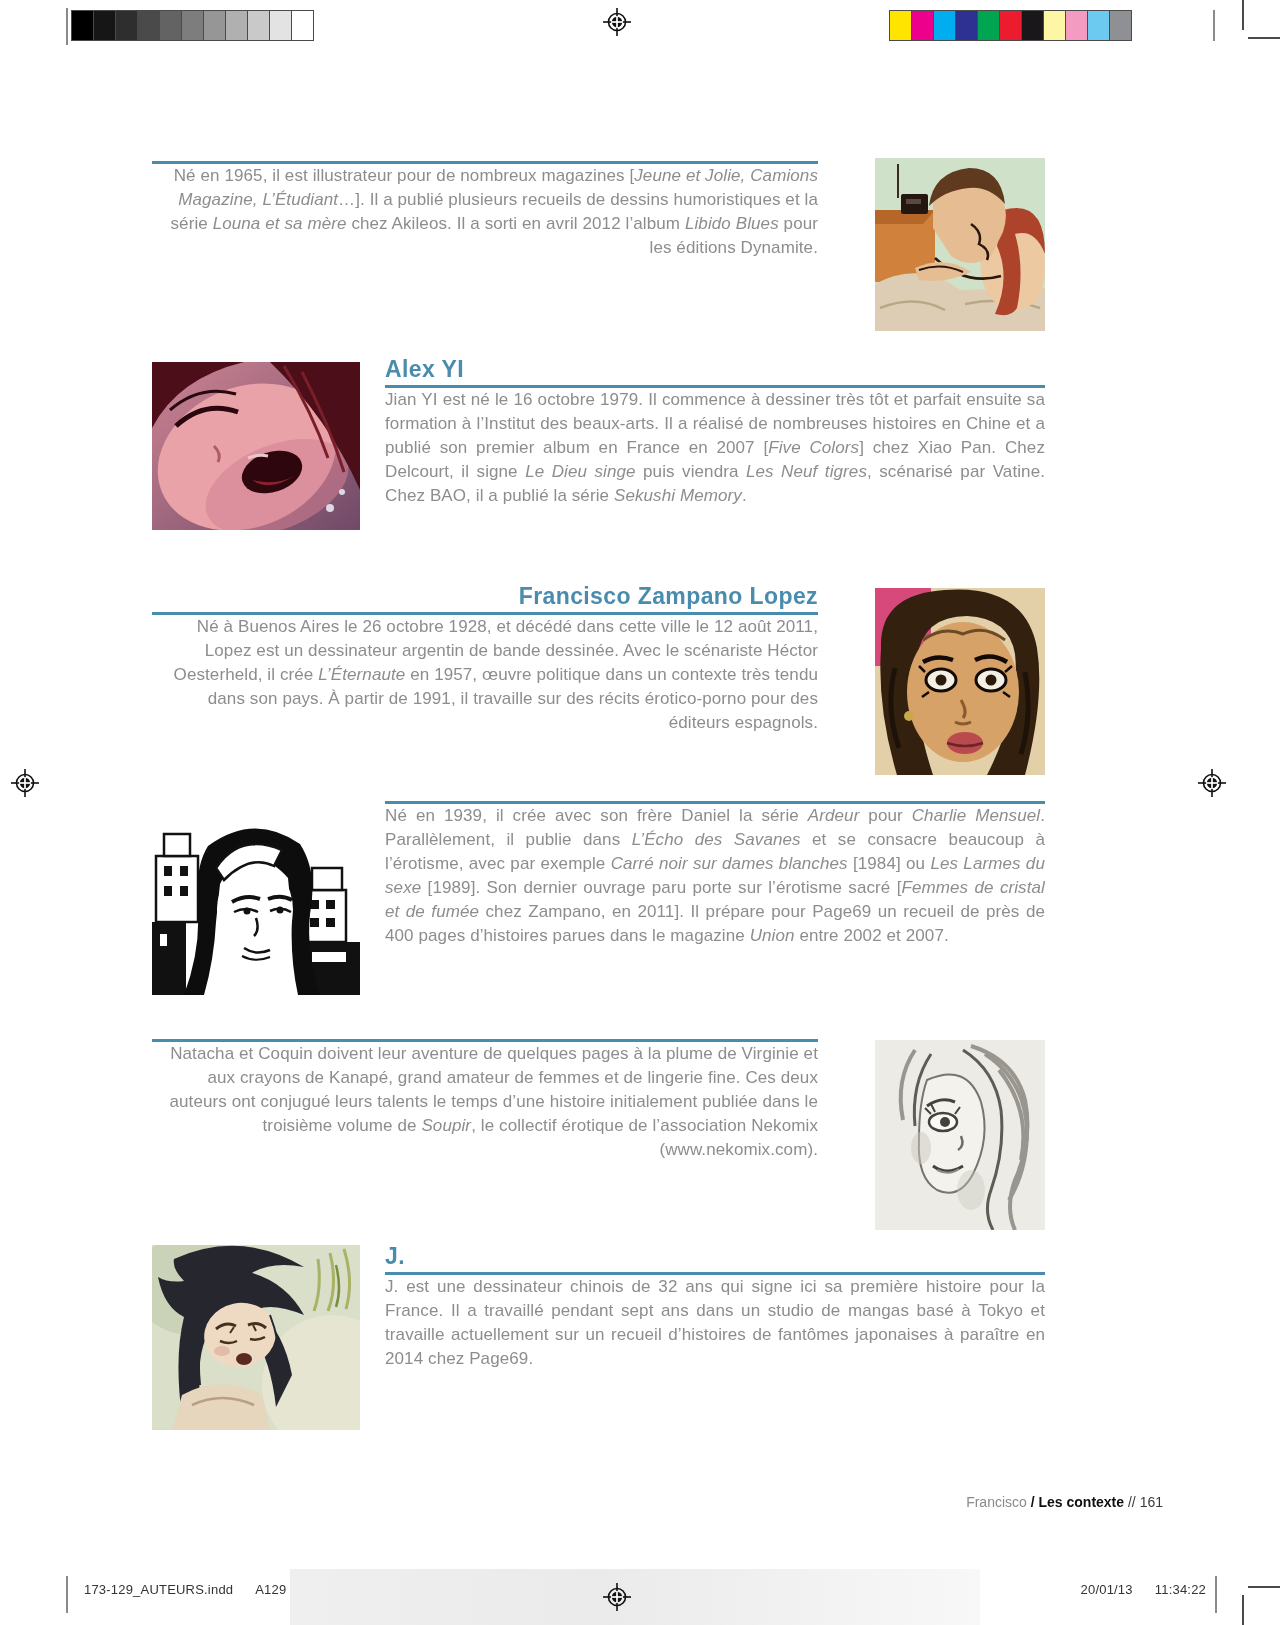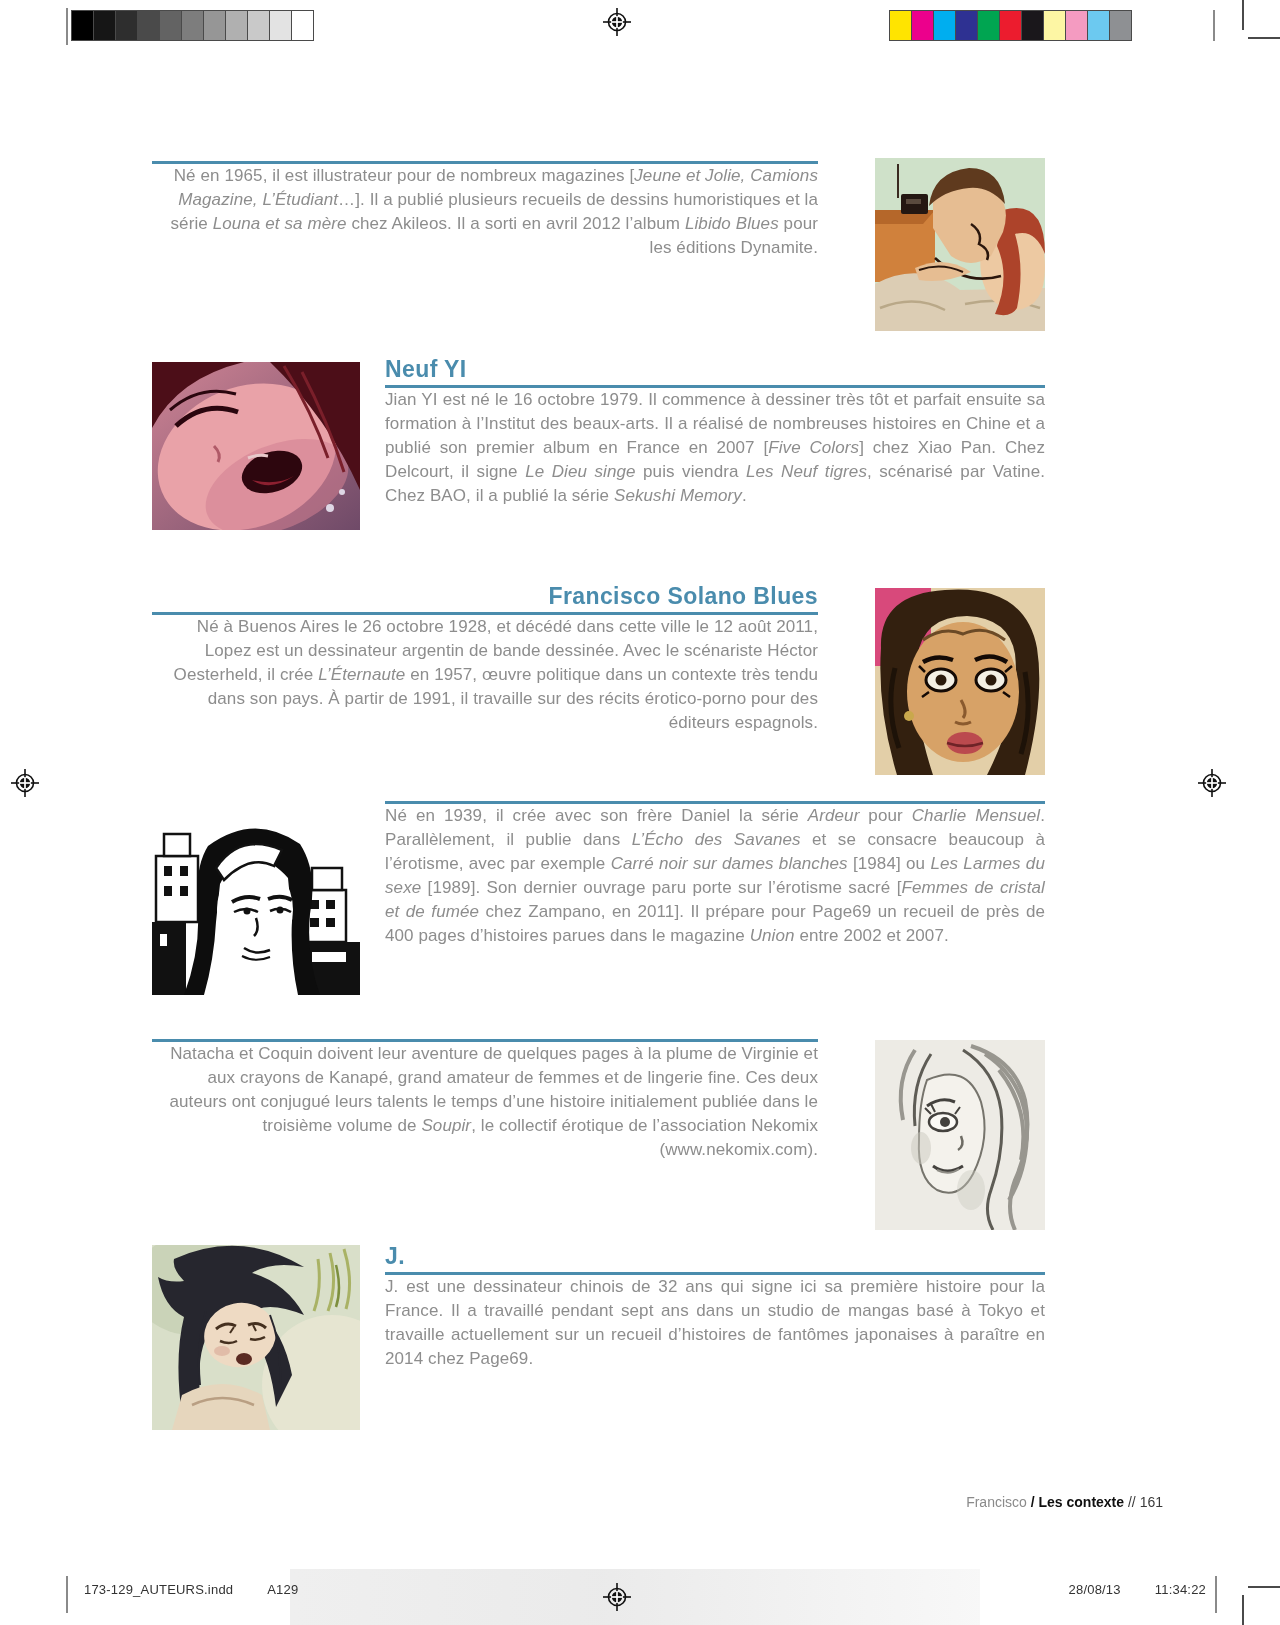--- a/index.html
+++ b/index.html
@@ -41,21 +41,21 @@
   .artwork svg { display: block; }
 
   
   .page-footer { position: absolute; left: 152px; top: 1494px; width: 1011px;
     text-align: right; font-size: 14px; color: #8a8a8a; }
   .page-footer .hl { color: #0f0f0f; font-weight: bold; }
   .page-footer .pg { color: #3a3a3a; }
   .slug { position: absolute; top: 1582px; font-size: 13px; color: #333333; letter-spacing: .2px; }
   .slug-left { left: 84px; }
   .slug-right { right: 74px; }
-  .slug span + span { margin-left: 34px; }
+  .slug span + span { margin-left: 22px; }
 </style>
 </head>
 <body style="--accent: #4a8cad; --bodytext: #8d8d8d;">
 
 <div class="tick" style="left:66px; top:8px; height:37px;"></div>
 <div class="calib-bar" style="left:72px; top:10px;">
     <div class="sw" style="background: rgb(0, 0, 0);"></div>
     <div class="sw" style="background: rgb(22, 22, 22);"></div>
     <div class="sw" style="background: rgb(46, 46, 46);"></div>
     <div class="sw" style="background: rgb(74, 74, 74);"></div>
@@ -163,29 +163,29 @@
       <path d="M18 48 Q48 22 84 32" stroke="#2a060e" stroke-width="3" fill="none"></path>
       <ellipse cx="120" cy="110" rx="31" ry="20" fill="#2d060e" transform="rotate(-18 120 110)"></ellipse>
       <path d="M100 118 Q118 130 142 114 Q124 124 100 118 Z" fill="#8d2030"></path>
       <path d="M96 96 Q106 92 116 94" stroke="#e8c9cb" stroke-width="3" fill="none"></path>
       <circle cx="178" cy="146" r="4" fill="#e9e6f2" opacity=".9"></circle>
       <circle cx="190" cy="130" r="3" fill="#e9e6f2" opacity=".9"></circle>
       <path d="M62 84 Q70 92 66 100" stroke="#b05a68" stroke-width="3" fill="none"></path>
     </svg>
   </div>
   <div class="text-col">
-    <div class="author-title">Neuf YI</div>
+    <div class="author-title">Alex YI</div>
     <div class="rule"></div>
     <div class="bio"><span>Jian YI est né le 16 octobre 1979. Il commence à dessiner très tôt et parfait ensuite sa formation à l’Institut des beaux-arts. Il a réalisé de nombreuses histoires en Chine et a publié son premier album en France en 2007 [</span><span class="it">Five Colors</span><span>] chez Xiao Pan. Chez Delcourt, il signe </span><span class="it">Le Dieu singe</span><span> puis viendra </span><span class="it">Les Neuf tigres</span><span>, scénarisé par Vatine. Chez BAO, il a publié la série </span><span class="it">Sekushi Memory</span><span>.</span></div>
   </div>
 </div>
 
 <div class="section sec-right" style="top:583px;">
   <div class="text-col">
-    <div class="author-title">Francisco Solano Blues</div>
+    <div class="author-title">Francisco Zampano Lopez</div>
     <div class="rule"></div>
     <div class="bio"><span>Né à Buenos Aires le 26 octobre 1928, et décédé dans cette ville le 12 août 2011, Lopez est un dessinateur argentin de bande dessinée. Avec le scénariste Héctor Oesterheld, il crée </span><span class="it">L’Éternaute</span><span> en 1957, œuvre politique dans un contexte très tendu dans son pays. À partir de 1991, il travaille sur des récits érotico-porno pour des éditeurs espagnols.</span></div>
   </div>
   <div class="artwork art-right" style="top:5px; width:170px; height:187px;">
     <svg viewBox="0 0 170 187" width="170" height="187">
       <rect width="170" height="187" fill="#e3cfa8"></rect>
       <rect width="56" height="78" fill="#d8497b"></rect>
       <path d="M6 60 Q4 6 70 2 Q150 -4 162 60 Q170 110 150 187 L112 187 Q146 120 140 66 Q134 30 92 28 Q48 28 42 70 Q36 120 58 187 L22 187 Q2 120 6 60 Z" fill="#33200f"></path>
       <path d="M20 80 Q10 120 24 160 M150 84 Q158 126 146 166" stroke="#1d1208" stroke-width="5" fill="none"></path>
       <ellipse cx="88" cy="104" rx="56" ry="70" fill="#d7a267"></ellipse>
@@ -321,16 +321,16 @@
   <svg viewBox="0 0 30 30" width="30" height="30">
     <line x1="15" y1="1" x2="15" y2="29" stroke="#111" stroke-width="1.6"></line>
     <line x1="1" y1="15" x2="29" y2="15" stroke="#111" stroke-width="1.6"></line>
     <circle cx="15" cy="15" r="8.5" fill="none" stroke="#111" stroke-width="1.6"></circle>
     <circle cx="15" cy="15" r="5.2" fill="#111"></circle>
     <line x1="15" y1="9" x2="15" y2="21" stroke="#fff" stroke-width="1.7"></line>
     <line x1="9" y1="15" x2="21" y2="15" stroke="#fff" stroke-width="1.7"></line>
   </svg>
 </div>
 
-<div class="slug slug-right"><span>28/08/13</span><span>11:34:22</span></div>
+<div class="slug slug-right"><span>20/01/13</span><span>11:34:22</span></div>
 <div class="tick" style="left:1215px; top:1576px; height:37px;"></div>
 <div class="cornermark" style="left:1248px; top:1586px; width:32px; height:2px;"></div>
 <div class="cornermark" style="left:1242px; top:1595px; width:2px; height:30px;"></div>
 
 </body></html>

